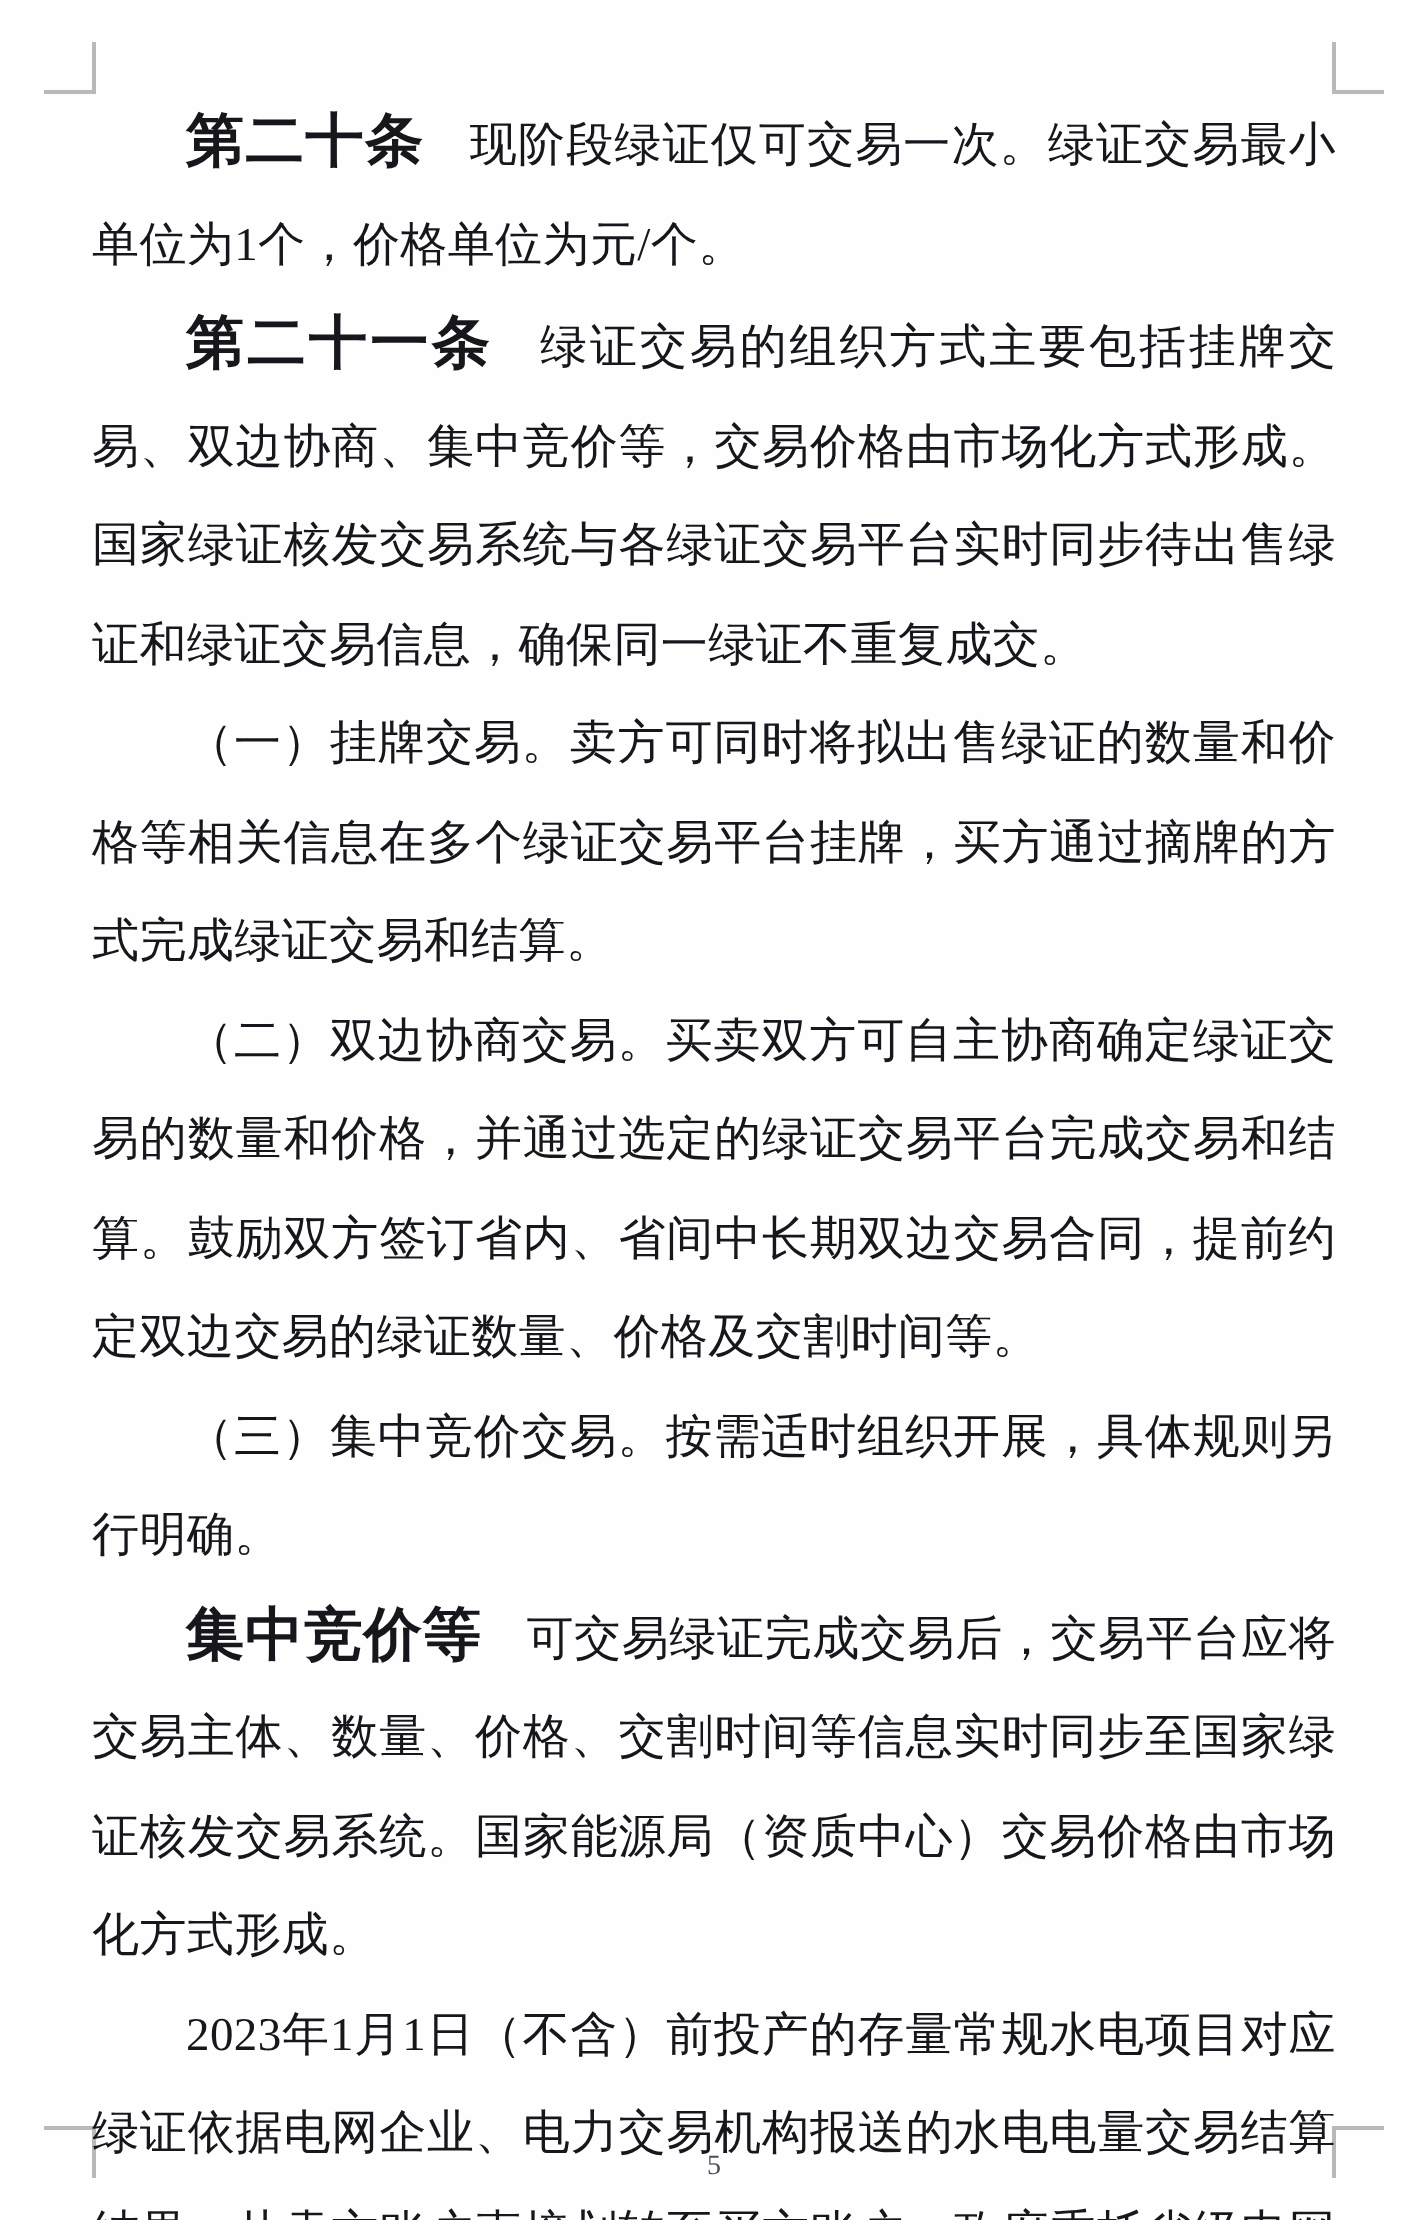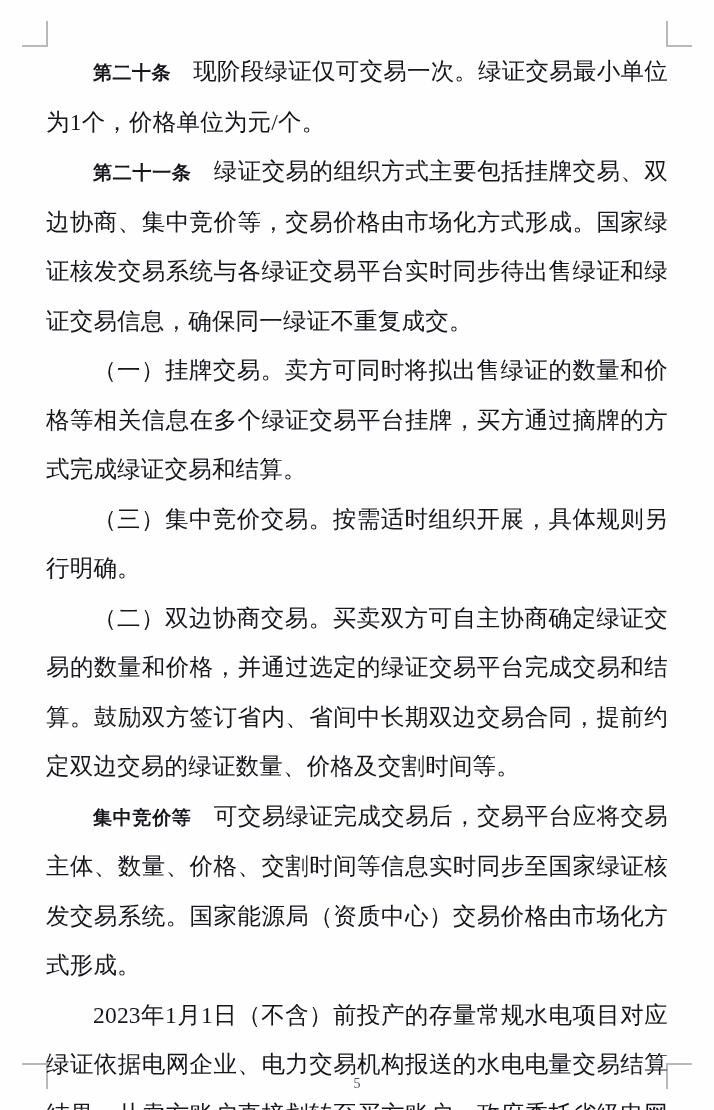--- a/index.html
+++ b/index.html
@@ -75,21 +75,21 @@
   }
 
   .para.indent {
     text-indent: 47px;
   }
 
   
   .art-no {
     font-family: "Liberation Sans", "DejaVu Sans", sans-serif;
     font-weight: 700;
-    font-size: 19px;
+    font-size: 29px;
     letter-spacing: 0.5px;
   }
   .art-gap {
     display: inline-block;
     width: 22px;
   }
 
   
   #page-number {
     position: absolute;
@@ -120,25 +120,25 @@
 
     <p class="para indent">
       <span class="art-no">第二十一条</span><span class="art-gap"></span><span>绿证交易的组织方式主要包括挂牌交易、双边协商、集中竞价等，交易价格由市场化方式形成。国家绿证核发交易系统与各绿证交易平台实时同步待出售绿证和绿证交易信息，确保同一绿证不重复成交。</span>
     </p>
 
     <p class="para indent">
       <span>（一）挂牌交易。卖方可同时将拟出售绿证的数量和价格等相关信息在多个绿证交易平台挂牌，买方通过摘牌的方式完成绿证交易和结算。</span>
     </p>
 
     <p class="para indent">
-      <span>（三）集中竞价交易。按需适时组织开展，具体规则另行明确。</span>
+      <span>（二）双边协商交易。买卖双方可自主协商确定绿证交易的数量和价格，并通过选定的绿证交易平台完成交易和结算。鼓励双方签订省内、省间中长期双边交易合同，提前约定双边交易的绿证数量、价格及交割时间等。</span>
     </p>
 
     <p class="para indent">
-      <span>（二）双边协商交易。买卖双方可自主协商确定绿证交易的数量和价格，并通过选定的绿证交易平台完成交易和结算。鼓励双方签订省内、省间中长期双边交易合同，提前约定双边交易的绿证数量、价格及交割时间等。</span>
+      <span>（三）集中竞价交易。按需适时组织开展，具体规则另行明确。</span>
     </p>
 
     <p class="para indent">
       <span class="art-no">集中竞价等</span><span class="art-gap"></span><span>可交易绿证完成交易后，交易平台应将交易主体、数量、价格、交割时间等信息实时同步至国家绿证核发交易系统。国家能源局（资质中心）交易价格由市场化方式形成。</span>
     </p>
 
     <p class="para indent">
       <span>2023年1月1日（不含）前投产的存量常规水电项目对应绿证依据电网企业、电力交易机构报送的水电电量交易结算结果，从卖方账户直接划转至买方账户。政府委托省级电网代为购电的，相应绿证依电量交易结算结果自动划转至相应省级绿证账户。</span>
     </p>
 

